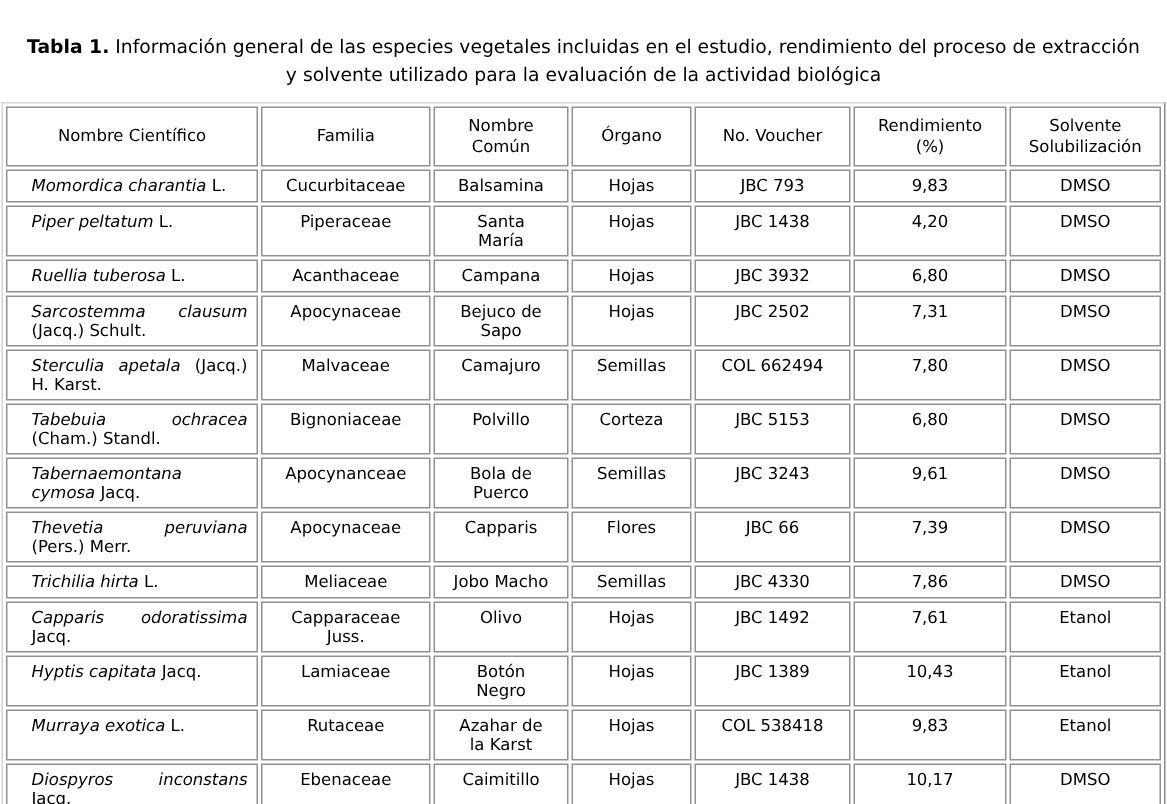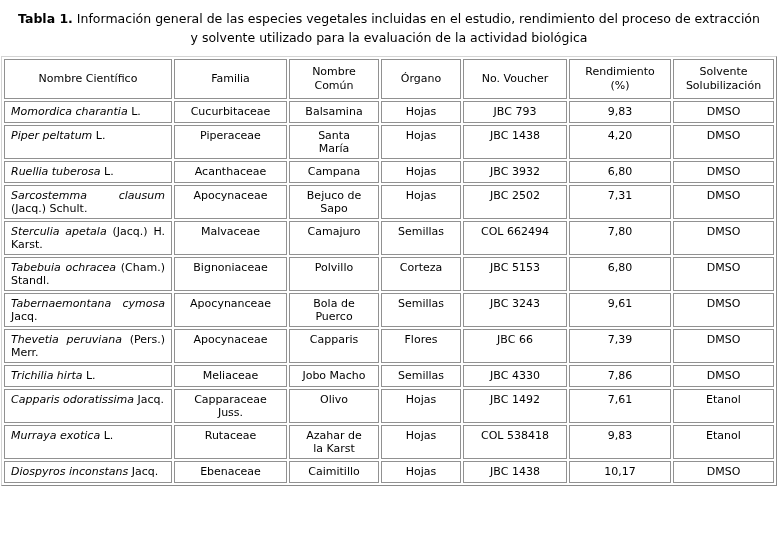--- a/index.html
+++ b/index.html
@@ -10,21 +10,21 @@
     font-family: "DejaVu Sans", sans-serif;
   }
   .page {
     width: 778px;
     box-sizing: border-box;
     padding-top: 5px;
     background: #ffffff;
   }
   .caption {
     width: 742px;
-    margin: 4px auto 9px auto;
+    margin: 16px auto 9px auto;
     text-align: center;
     font-size: 12.5px;
     line-height: 19px;
   }
   .caption b { font-weight: bold; }
   table.species {
     margin: 0 auto;
     width: 758px;
     table-layout: fixed;
     border-collapse: separate;
@@ -49,21 +49,21 @@
     white-space: pre-line;
   }
   td {
     vertical-align: top;
     padding: 3px 5px;
     height: 14px;
     line-height: 13px;
   }
   td.c-sci {
     text-align: justify;
-    padding-left: 6px;
+    padding-left: 16px;
     padding-right: 6px;
   }
   td.c-sci i { font-style: italic; }
   td.c-mid { text-align: center; }
   td.pre { white-space: pre-line; }
 </style>
 </head>
 <body>
 
 <div class="page">
@@ -194,20 +194,30 @@
     <td class="c-sci"><i>Capparis odoratissima</i> <span>Jacq.</span></td>
     <td class="c-mid pre">Capparaceae
 Juss.</td>
     <td class="c-mid pre">Olivo</td>
     <td class="c-mid">Hojas</td>
     <td class="c-mid">JBC 1492</td>
     <td class="c-mid">7,61</td>
     <td class="c-mid">Etanol</td>
   </tr>
 
+  <tr>
+    <td class="c-sci"><i>Hyptis capitata</i> <span>Jacq.</span></td>
+    <td class="c-mid pre">Lamiaceae</td>
+    <td class="c-mid pre">Botón
+Negro</td>
+    <td class="c-mid">Hojas</td>
+    <td class="c-mid">JBC 1389</td>
+    <td class="c-mid">10,43</td>
+    <td class="c-mid">Etanol</td>
+  </tr>
 
   <tr>
     <td class="c-sci"><i>Murraya exotica</i> <span>L.</span></td>
     <td class="c-mid pre">Rutaceae</td>
     <td class="c-mid pre">Azahar de
 la Karst</td>
     <td class="c-mid">Hojas</td>
     <td class="c-mid">COL 538418</td>
     <td class="c-mid">9,83</td>
     <td class="c-mid">Etanol</td>

